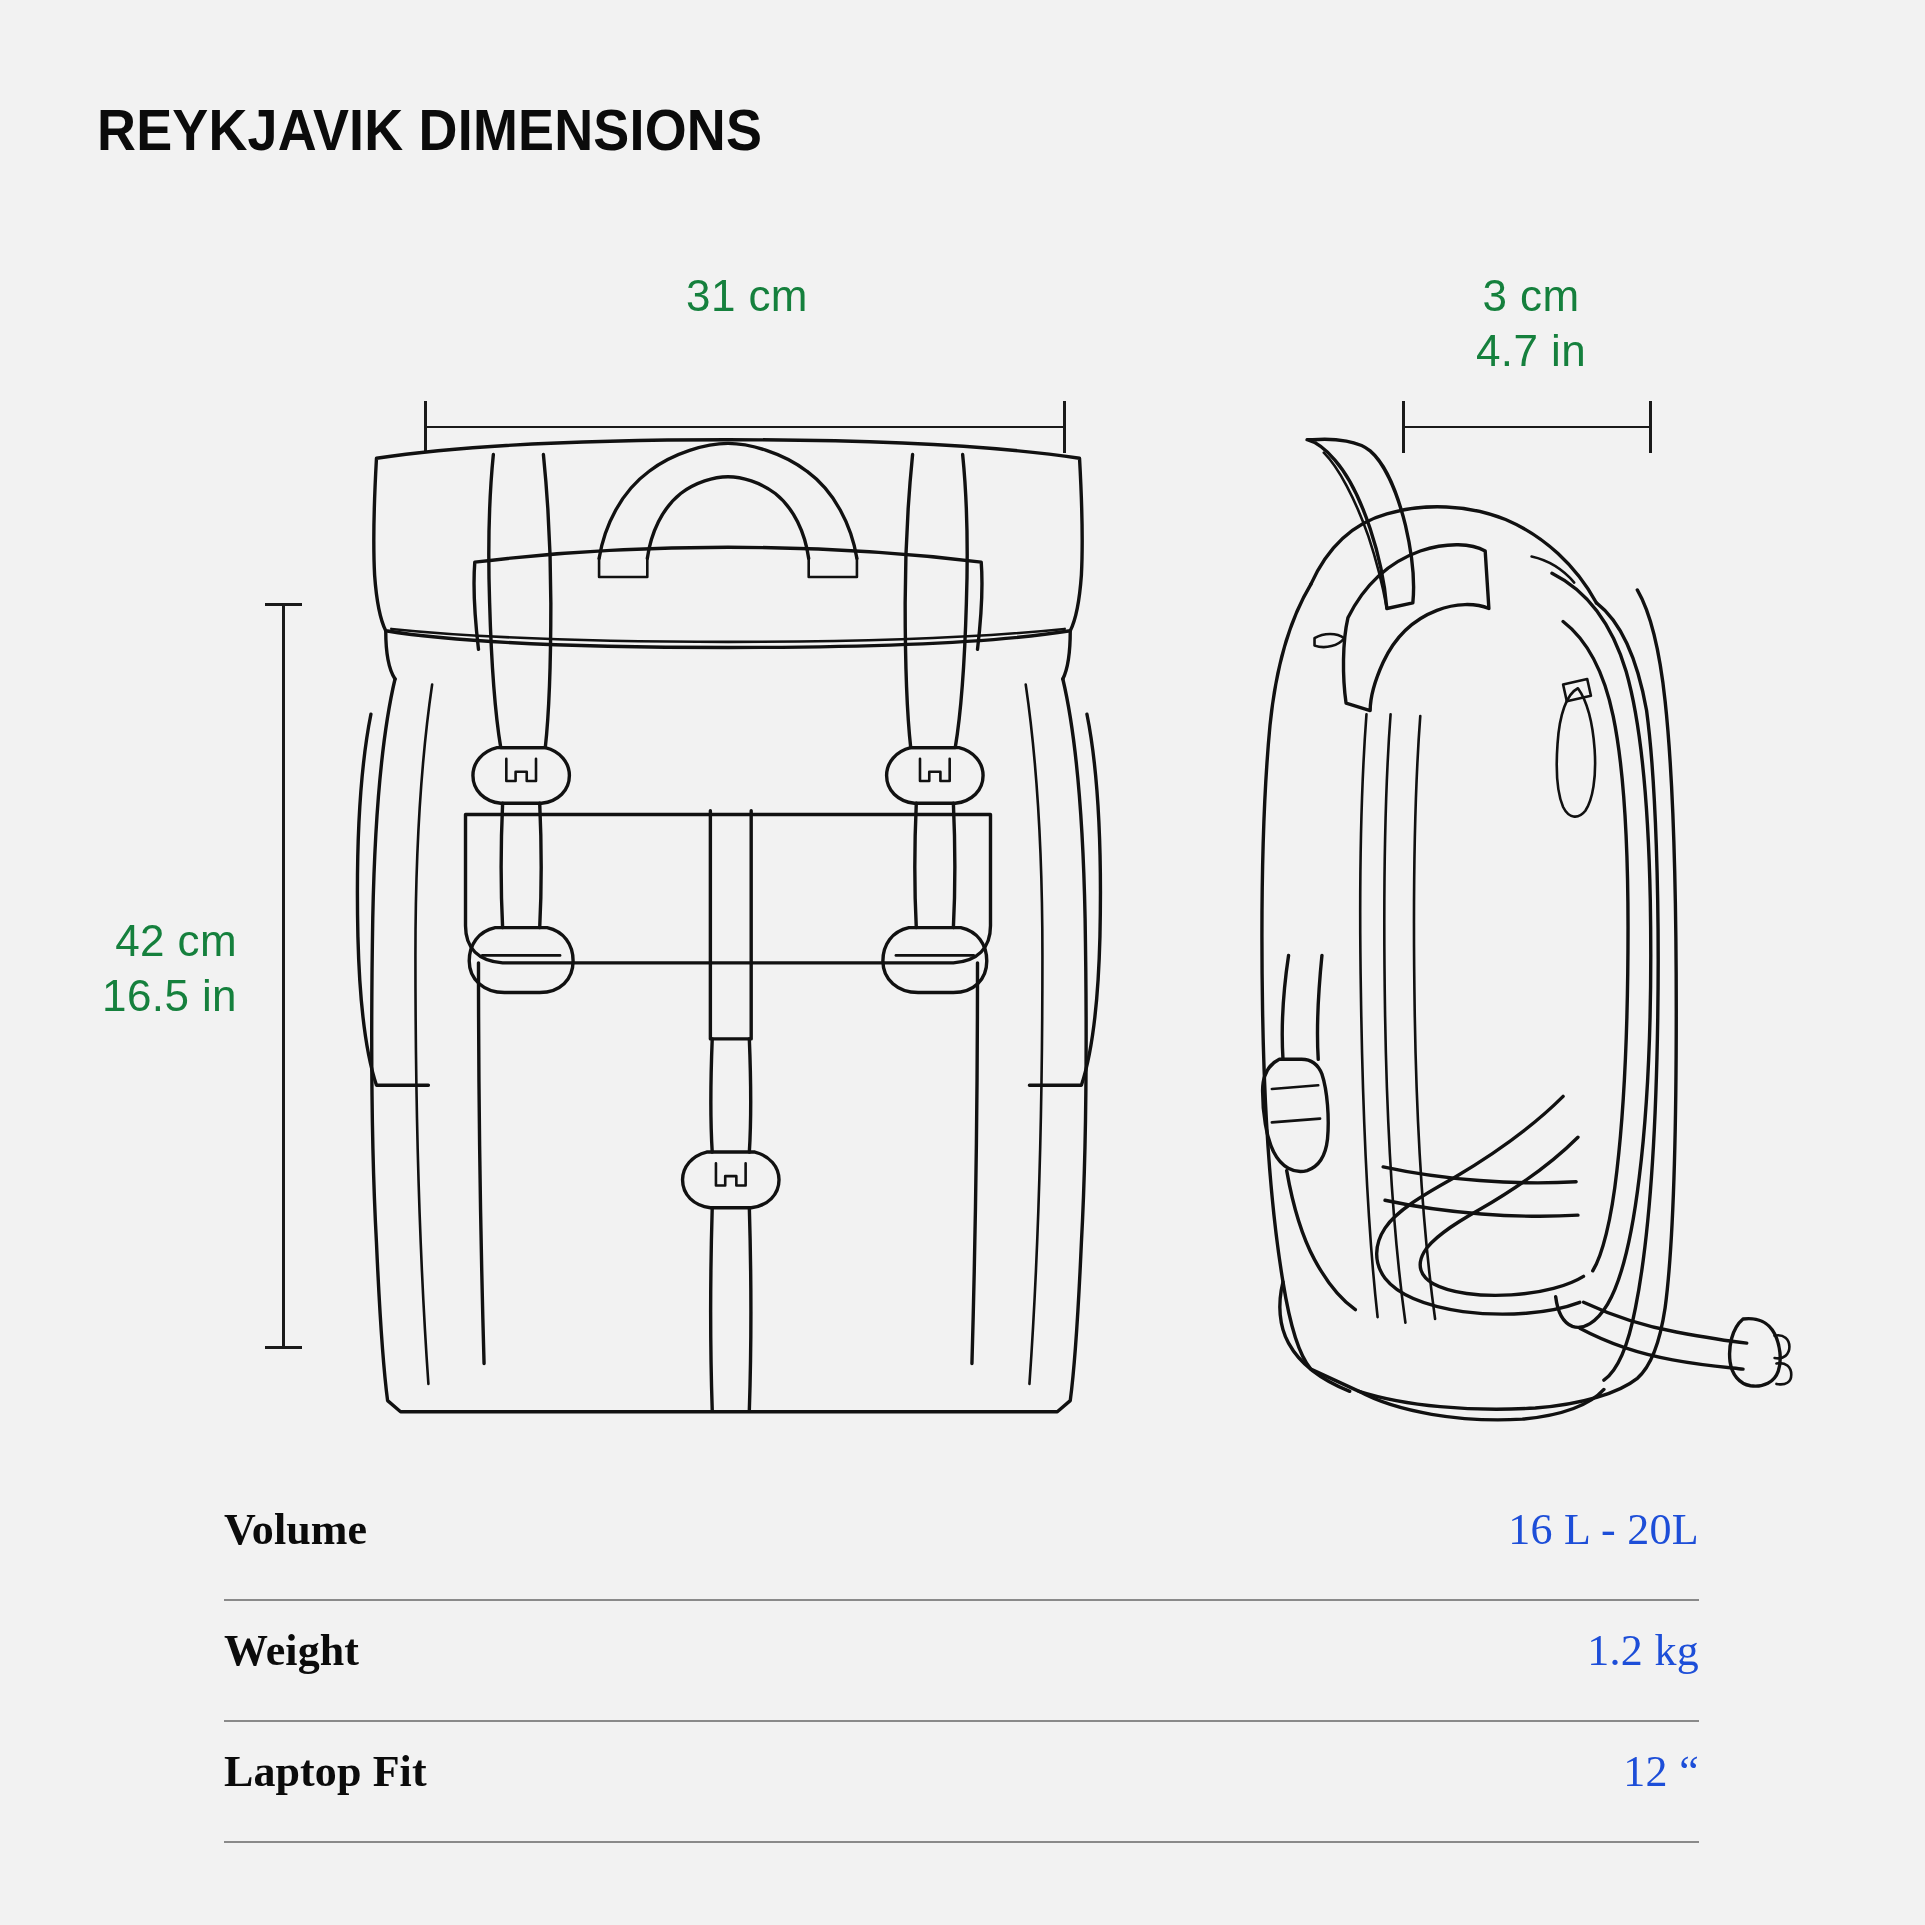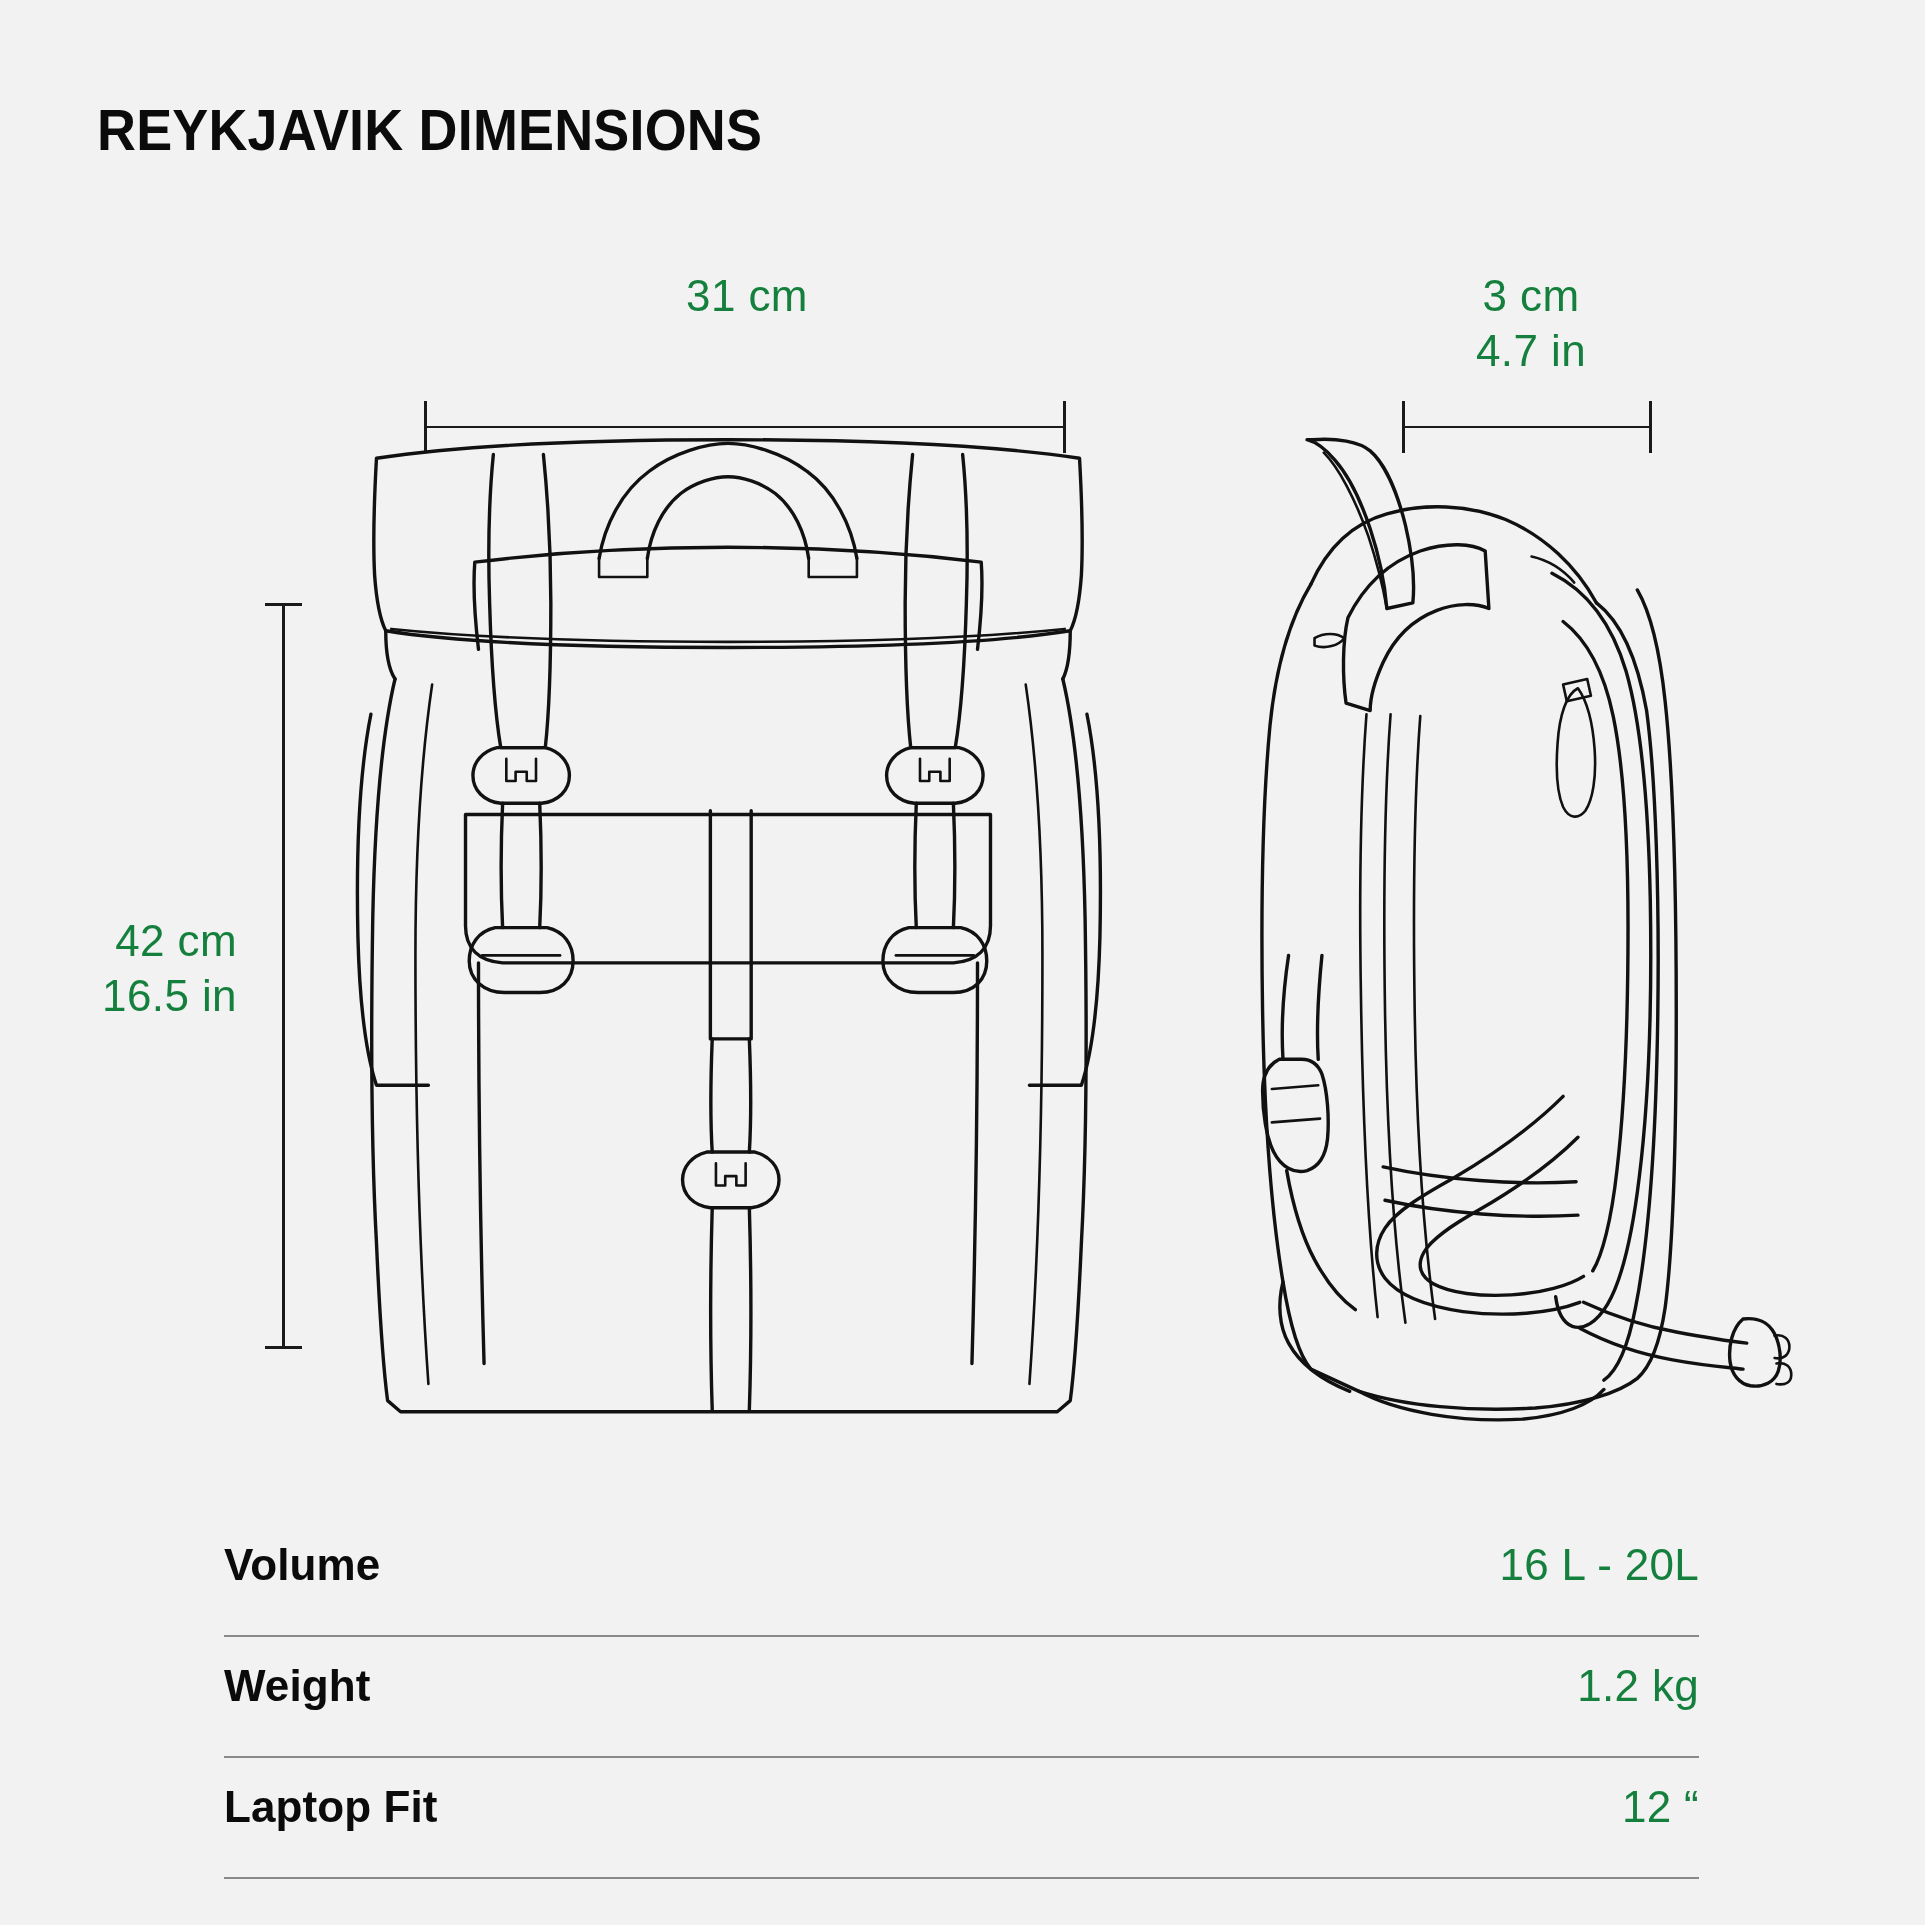--- a/index.html
+++ b/index.html
@@ -116,42 +116,43 @@
     stroke-linecap: round;
     stroke-linejoin: round;
     vector-effect: non-scaling-stroke;
   }
   .illus .thin { stroke-width: 2.6; }
 
   
   #spec-table {
     position: absolute;
     left: 224px;
-    top: 1516px;
+    top: 1480px;
     width: 1475px;
+    font-family: Liberation Serif, serif;
   }
   .spec-row {
     position: relative;
     display: flex;
     align-items: baseline;
     justify-content: space-between;
     height: 119px;
     border-bottom: 2.8px solid #8a8a8a;
   }
   .spec-label {
     font-size: 44px;
     font-weight: 700;
     color: #0b0b0b;
     letter-spacing: 0.1px;
     padding-top: 24px;
   }
   .spec-value {
     font-size: 44px;
     font-weight: 400;
-    color: #15803d;
+    color: #1d4ed8;
     letter-spacing: 0.3px;
     padding-top: 24px;
   }
 </style>
 </head>
 <body>
 
 <div id="page">
 
   <div id="page-title">REYKJAVIK DIMENSIONS</div>

